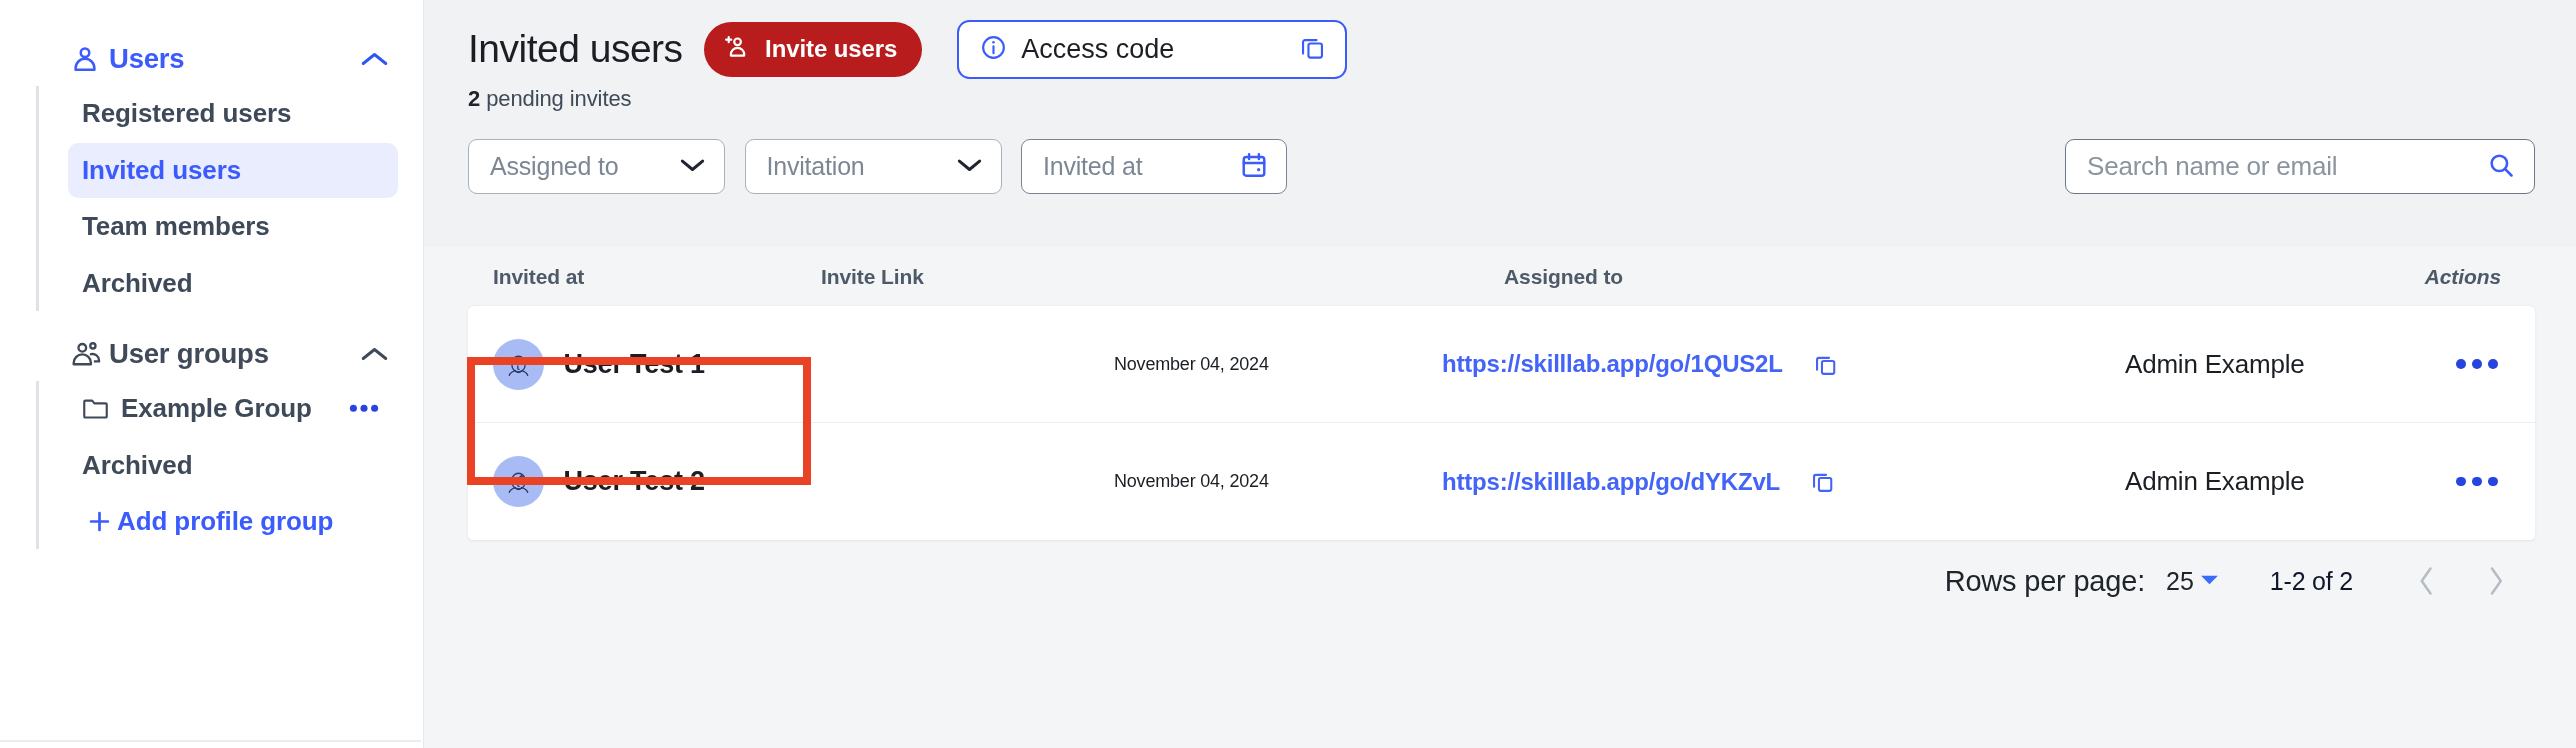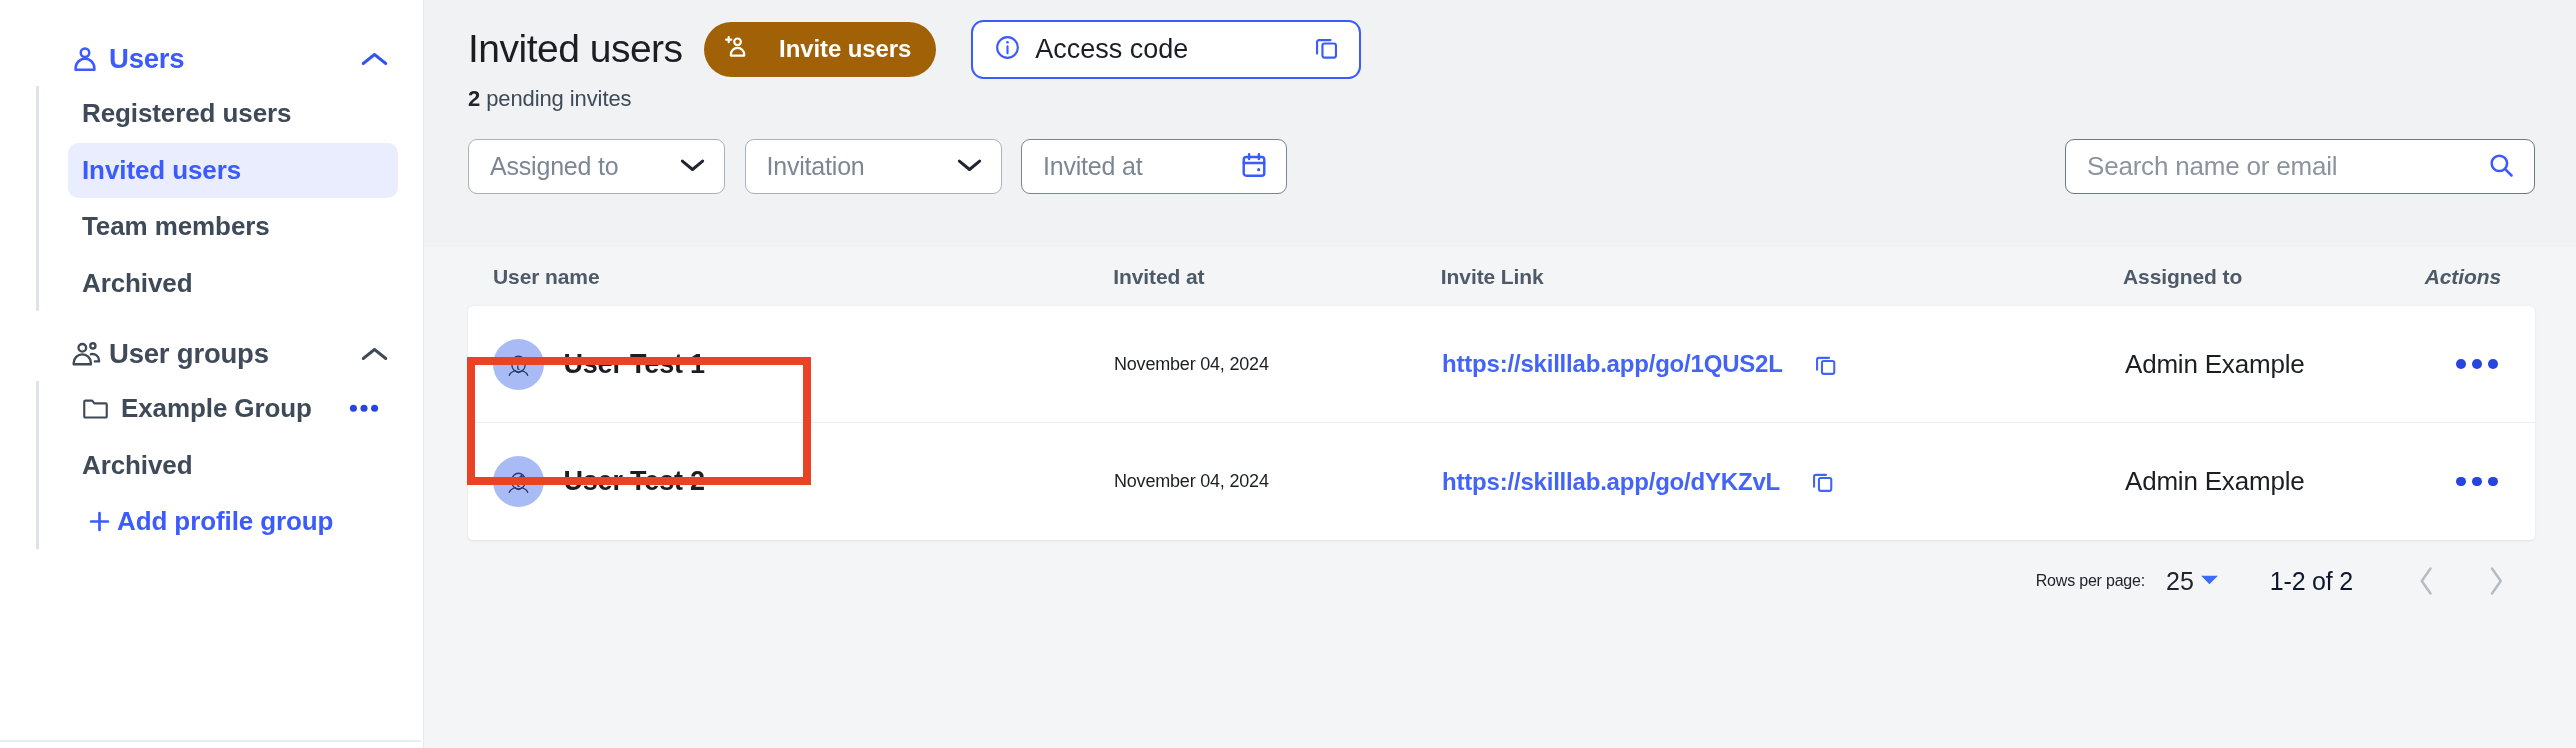--- a/index.html
+++ b/index.html
@@ -142,24 +142,24 @@
     font-size: 39px;
     font-weight: 400;
     color: #1b1f24;
     letter-spacing: -0.5px;
     line-height: 1.1;
   }
 
   .btn-invite {
     display: inline-flex;
     align-items: center;
-    gap: 29px;
+    gap: 15px;
     height: 55px;
     padding: 0 25px 0 19.5px;
-    background: #a16207;
+    background: #b91c1c;
     color: #ffffff;
     border: none;
     border-radius: 27.5px;
     font-size: 24px;
     font-weight: 700;
     cursor: pointer;
     letter-spacing: -0.1px;
     white-space: nowrap;
   }
 
@@ -376,21 +376,21 @@
   
   .pagination {
     display: flex;
     align-items: center;
     justify-content: flex-end;
     gap: 0;
     height: 82px;
     padding-right: 14px;
   }
   .rpp-label {
-    font-size: 16px;
+    font-size: 29px;
     color: #20242b;
     letter-spacing: -0.2px;
   }
   .rpp-select {
     display: flex;
     align-items: center;
     gap: 5px;
     margin-left: 21px;
     cursor: pointer;
   }
@@ -600,21 +600,20 @@
             </svg>
           </span>
         </div>
 
       </div>
     </div>
 
     <div class="table-band">
 
       <div class="thead">
-        <div class="th col-name">User name</div>
         <div class="th col-invited">Invited at</div>
         <div class="th col-link">Invite Link</div>
         <div class="th col-assign">Assigned to</div>
         <div class="th col-actions">Actions</div>
       </div>
 
       <div class="table-card">
 
         <div class="trow">
           <div class="col-name cell-name">

